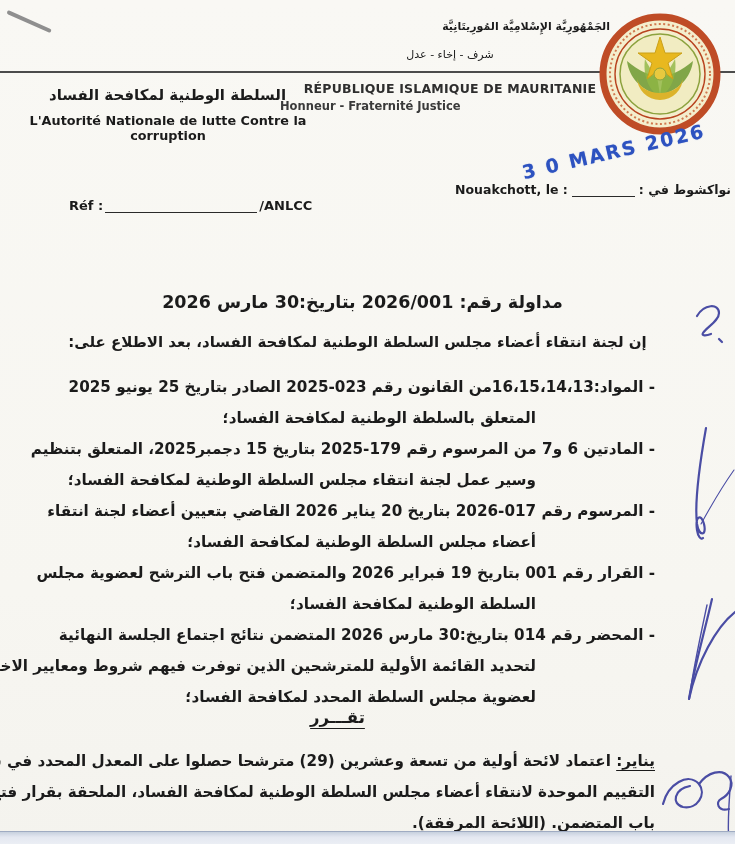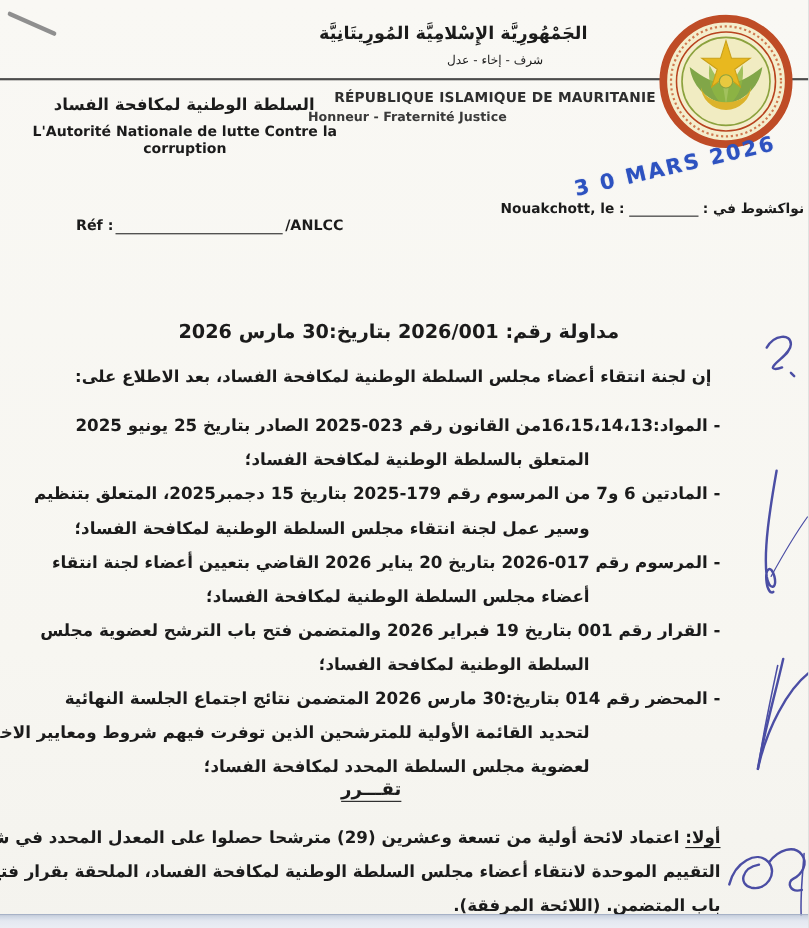--- a/index.html
+++ b/index.html
@@ -16,21 +16,21 @@
     color:#1b1b1b;
   }
   .abs{position:absolute;}
   .ar{direction:rtl;}
   
   .scan-line{
     left:8px;top:10px;width:48px;height:4px;background:#8f8f8f;
     transform:rotate(24deg);transform-origin:left top;border-radius:2px;
   }
   
-  .rep-ar{left:290px;top:20px;width:320px;text-align:left;font-size:16px;font-weight:bold;}
+  .rep-ar{left:290px;top:20px;width:320px;text-align:right;font-size:11px;font-weight:bold;}
   .motto-ar{left:290px;top:48px;width:320px;text-align:center;font-size:11px;}
   .rule{left:0;top:71px;width:735px;height:2px;background:#4c4c4c;}
   .rep-fr{left:280px;top:81px;width:340px;text-align:center;font-size:12.5px;font-weight:bold;letter-spacing:.2px;color:#2e2e2e;}
   .motto-fr{left:280px;top:99px;width:340px;font-size:11.5px;font-weight:bold;color:#3a3a3a;}
   .agency-ar{left:35px;top:86px;width:265px;text-align:center;font-size:15px;font-weight:bold;}
   .agency-fr{left:8px;top:113px;width:320px;text-align:center;font-size:12.8px;font-weight:bold;}
   .seal{left:599px;top:13px;width:122px;height:122px;}
   
   .dateline{left:455px;top:182px;right:4px;display:flex;align-items:flex-start;font-size:12.5px;font-weight:bold;}
   .dateline .fill{flex:1;border-bottom:1.4px solid #2a2a2a;margin:0 4px;height:14px;}
@@ -125,21 +125,21 @@
     <div class="bline b-first">المحضر رقم 014 بتاريخ:30 مارس 2026 المتضمن نتائج اجتماع الجلسة النهائية</div>
     <div class="bline b-cont">لتحديد القائمة الأولية للمترشحين الذين توفرت فيهم شروط ومعايير الاختيار المطلوبة</div>
     <div class="bline b-cont">لعضوية مجلس السلطة المحدد لمكافحة الفساد؛</div>
   </div>
 
   <div class="abs decision-h">
     <span>تقـــرر</span>
   </div>
   <div class="abs decision-p">
     <div class="bline">
-      <span class="firstly">أولا:</span>
+      <span class="firstly">يناير:</span>
       <span>اعتماد لائحة أولية من تسعة وعشرين (29) مترشحا حصلوا على المعدل المحدد في شبكة</span>
     </div>
     <div class="bline">التقييم الموحدة لانتقاء أعضاء مجلس السلطة الوطنية لمكافحة الفساد، الملحقة بقرار فتح</div>
     <div class="bline">باب المتضمن. (اللائحة المرفقة).</div>
   </div>
 
   <svg class="abs pen" viewBox="0 0 735 844">
     <g fill="none" stroke="#3c3f9e" stroke-width="2.2" stroke-linecap="round" opacity=".92">
 
       <path d="M697,316 C704,304 719,303 719,313 C719,321 707,327 703,333 C701,336 706,336 711,334"></path>

